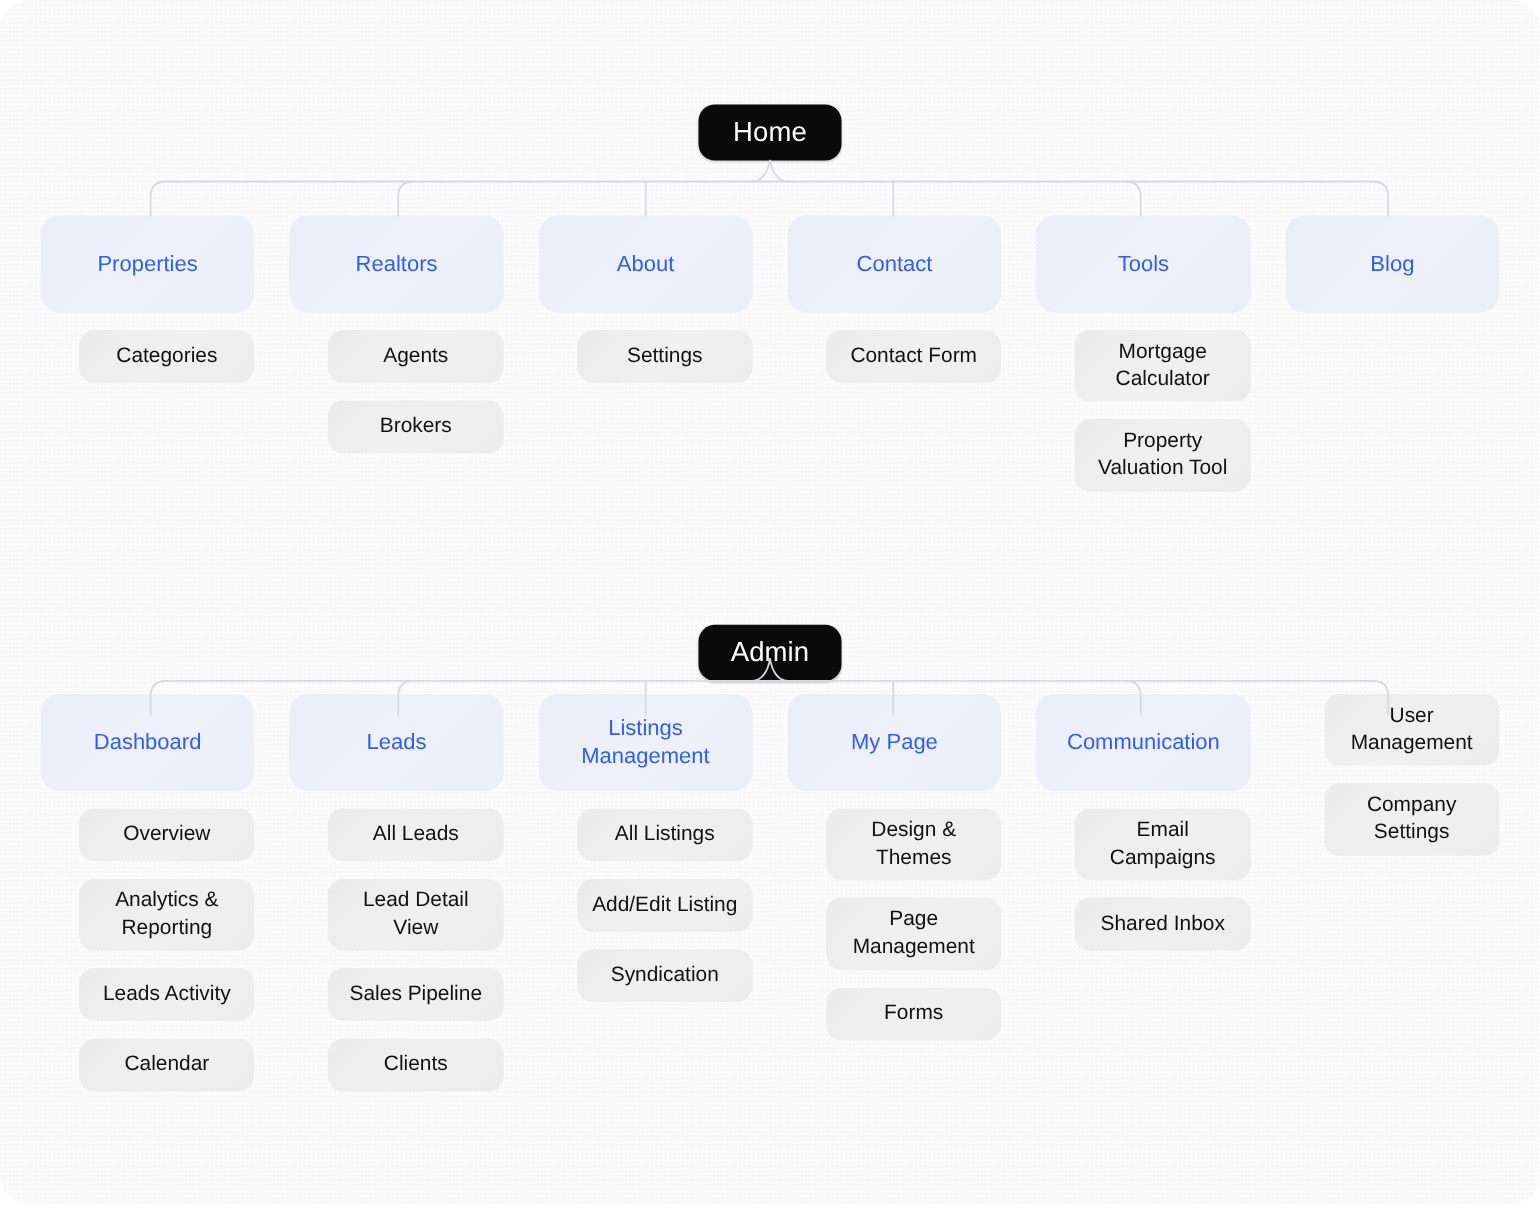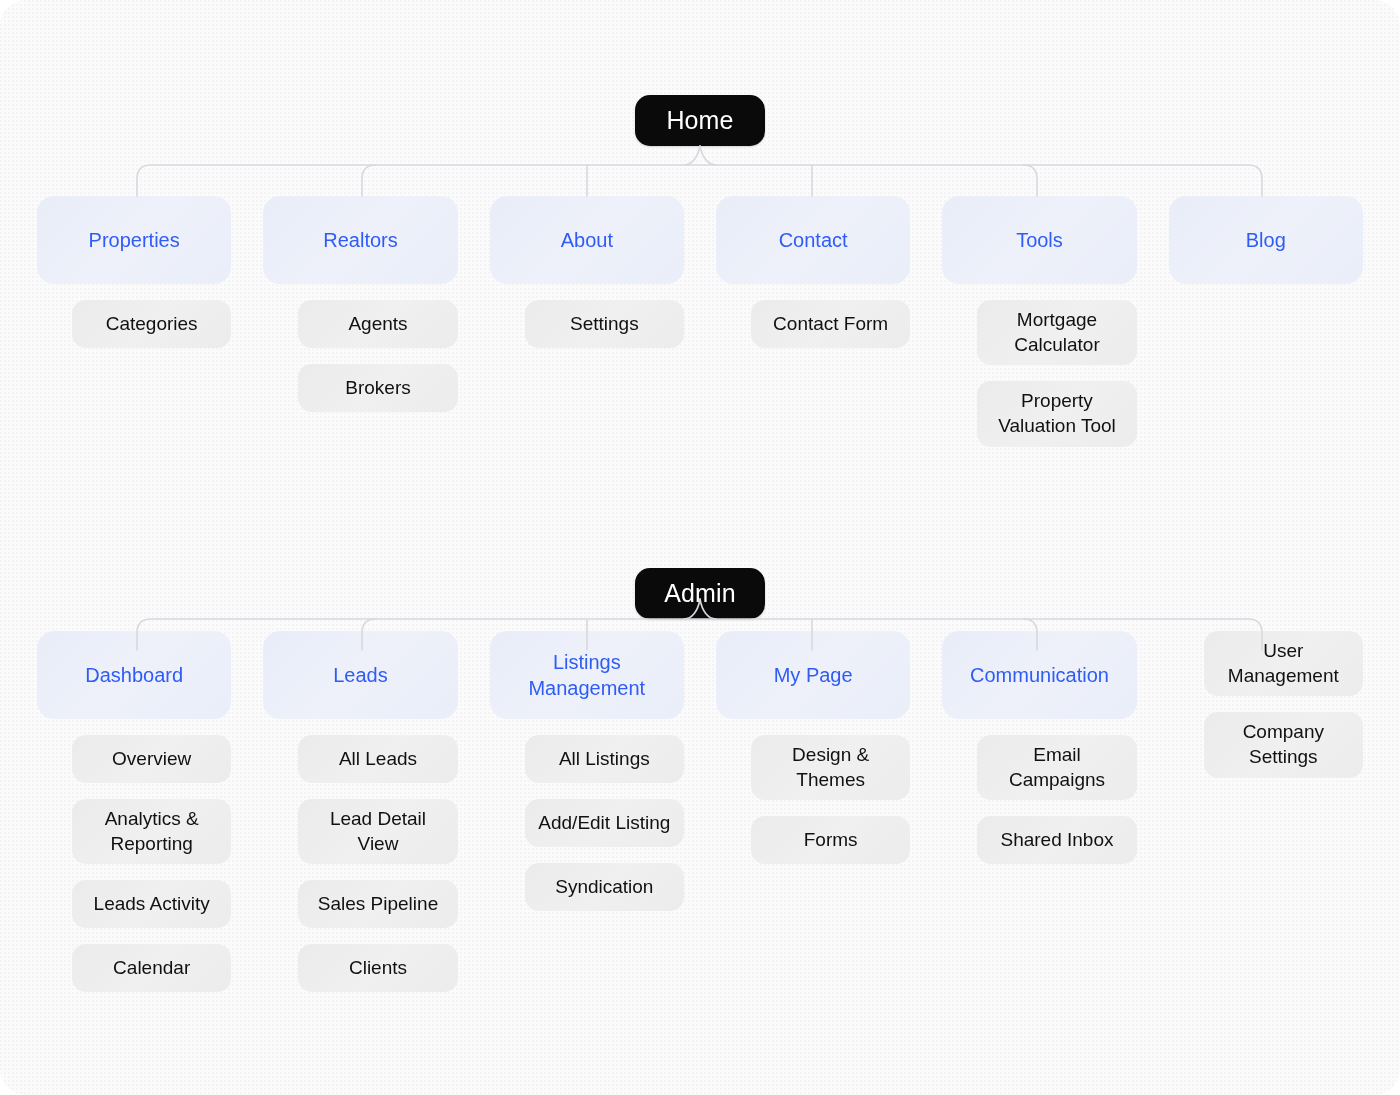--- a/index.html
+++ b/index.html
@@ -187,20 +187,21 @@
         </div>
         <div class="col">
           <div class="node-l1">Listings Management</div>
           <div class="node-l2">All Listings</div>
           <div class="node-l2">Add/Edit Listing</div>
           <div class="node-l2">Syndication</div>
         </div>
         <div class="col">
           <div class="node-l1">My Page</div>
           <div class="node-l2">Design &amp; Themes</div>
+          <div class="node-l2">Page Management</div>
           <div class="node-l2">Forms</div>
         </div>
         <div class="col">
           <div class="node-l1">Communication</div>
           <div class="node-l2">Email Campaigns</div>
           <div class="node-l2">Shared Inbox</div>
         </div>
         <div class="col">
           <div class="node-l2">User Management</div>
           <div class="node-l2">Company Settings</div>

